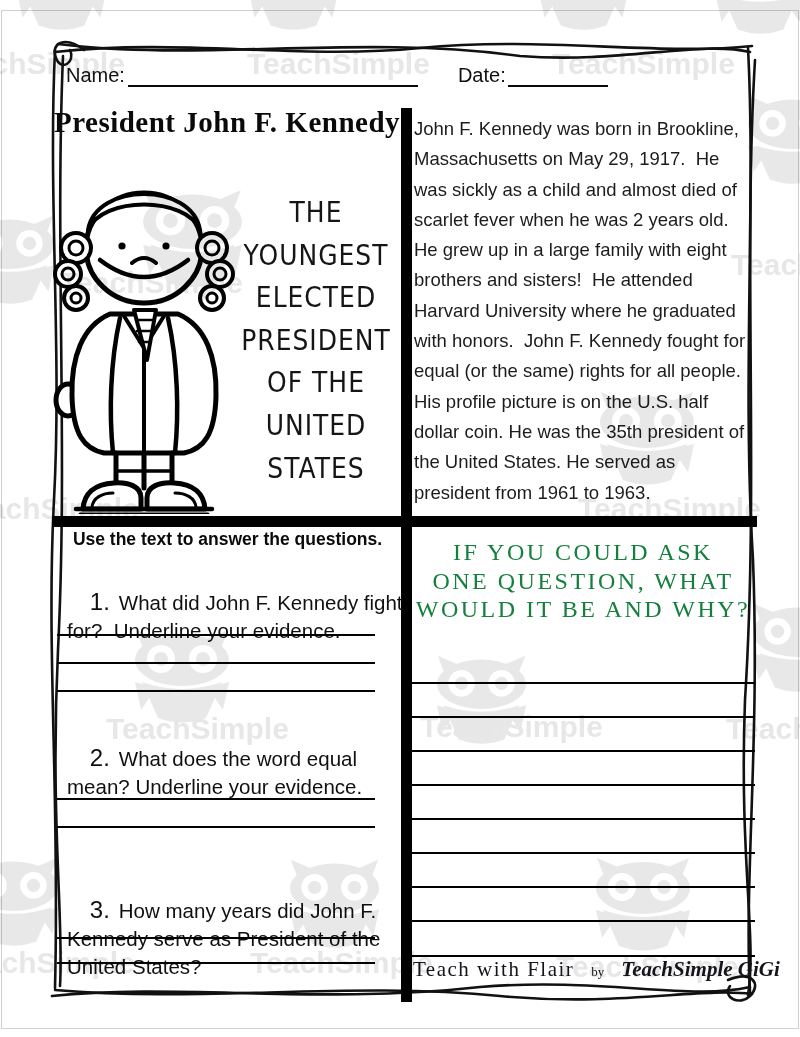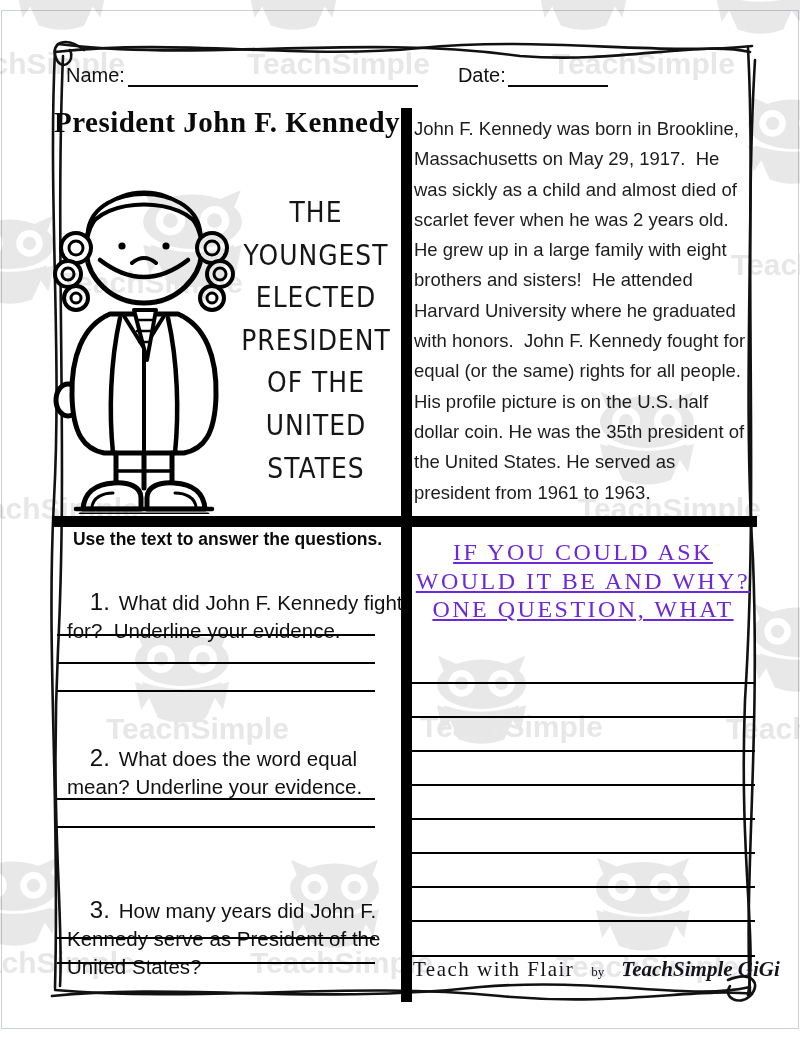--- a/index.html
+++ b/index.html
@@ -29,21 +29,21 @@
   .q-header{position:absolute;left:55px;top:529px;width:345px;text-align:center;
             font-weight:bold;font-size:17.5px;color:#0a0a0a;}
   .question{position:absolute;left:67px;width:350px;font-size:20.5px;line-height:28px;
             color:#101010;white-space:pre-wrap;}
   .q1{top:560px;} .q2{top:716px;} .q3{top:868px;}
   .q-num{font-size:24px;margin-right:9px;}
   .ansline{position:absolute;left:57px;width:318px;border-top:2.5px solid #000;height:0;}
   
   .prompt{position:absolute;left:413px;top:538px;width:340px;text-align:center;
           font-family:"Liberation Serif",serif;}
-  .p-light{font-size:24px;line-height:28.5px;letter-spacing:2.5px;color:#6d28d9;text-decoration:underline;}
+  .p-light{font-size:24px;line-height:28.5px;letter-spacing:2.5px;color:#15803d;}
   .p-bold{font-size:25px;line-height:28.5px;letter-spacing:1.5px;font-weight:bold;color:#0b0b0b;}
   .rline{position:absolute;left:412px;width:343px;border-top:2.5px solid #000;height:0;}
   
   .footer{position:absolute;left:413px;top:957px;width:340px;text-align:center;white-space:nowrap;
           font-family:"Liberation Serif",serif;color:#14141c;}
   .f-script{font-size:21px;letter-spacing:1.5px;}
   .f-by{font-size:13px;margin:0 17px;}
   .f-brand{font-style:italic;font-weight:bold;font-size:21px;}
   
   .wm-layer{position:absolute;left:0;top:0;width:800px;height:1037px;pointer-events:none;
@@ -150,22 +150,22 @@
   <div class="ansline" style="top:826px;"></div>
 
   <div class="question q3">
     <span class="q-num">3.</span><span>How many years did John F. Kennedy serve as President of the United States?</span>
   </div>
   <div class="ansline" style="top:937px;"></div>
   <div class="ansline" style="top:962px;"></div>
 
   <div class="prompt">
     <div class="p-light">IF YOU COULD ASK</div>
+    <div class="p-light">ONE QUESTION, WHAT</div>
     <div class="p-light">WOULD IT BE AND WHY?</div>
-    <div class="p-light">ONE QUESTION, WHAT</div>
   </div>
 
   <div class="rline" style="top:682px;"></div>
   <div class="rline" style="top:716px;"></div>
   <div class="rline" style="top:750px;"></div>
   <div class="rline" style="top:784px;"></div>
   <div class="rline" style="top:818px;"></div>
   <div class="rline" style="top:852px;"></div>
   <div class="rline" style="top:886px;"></div>
   <div class="rline" style="top:920px;"></div>

